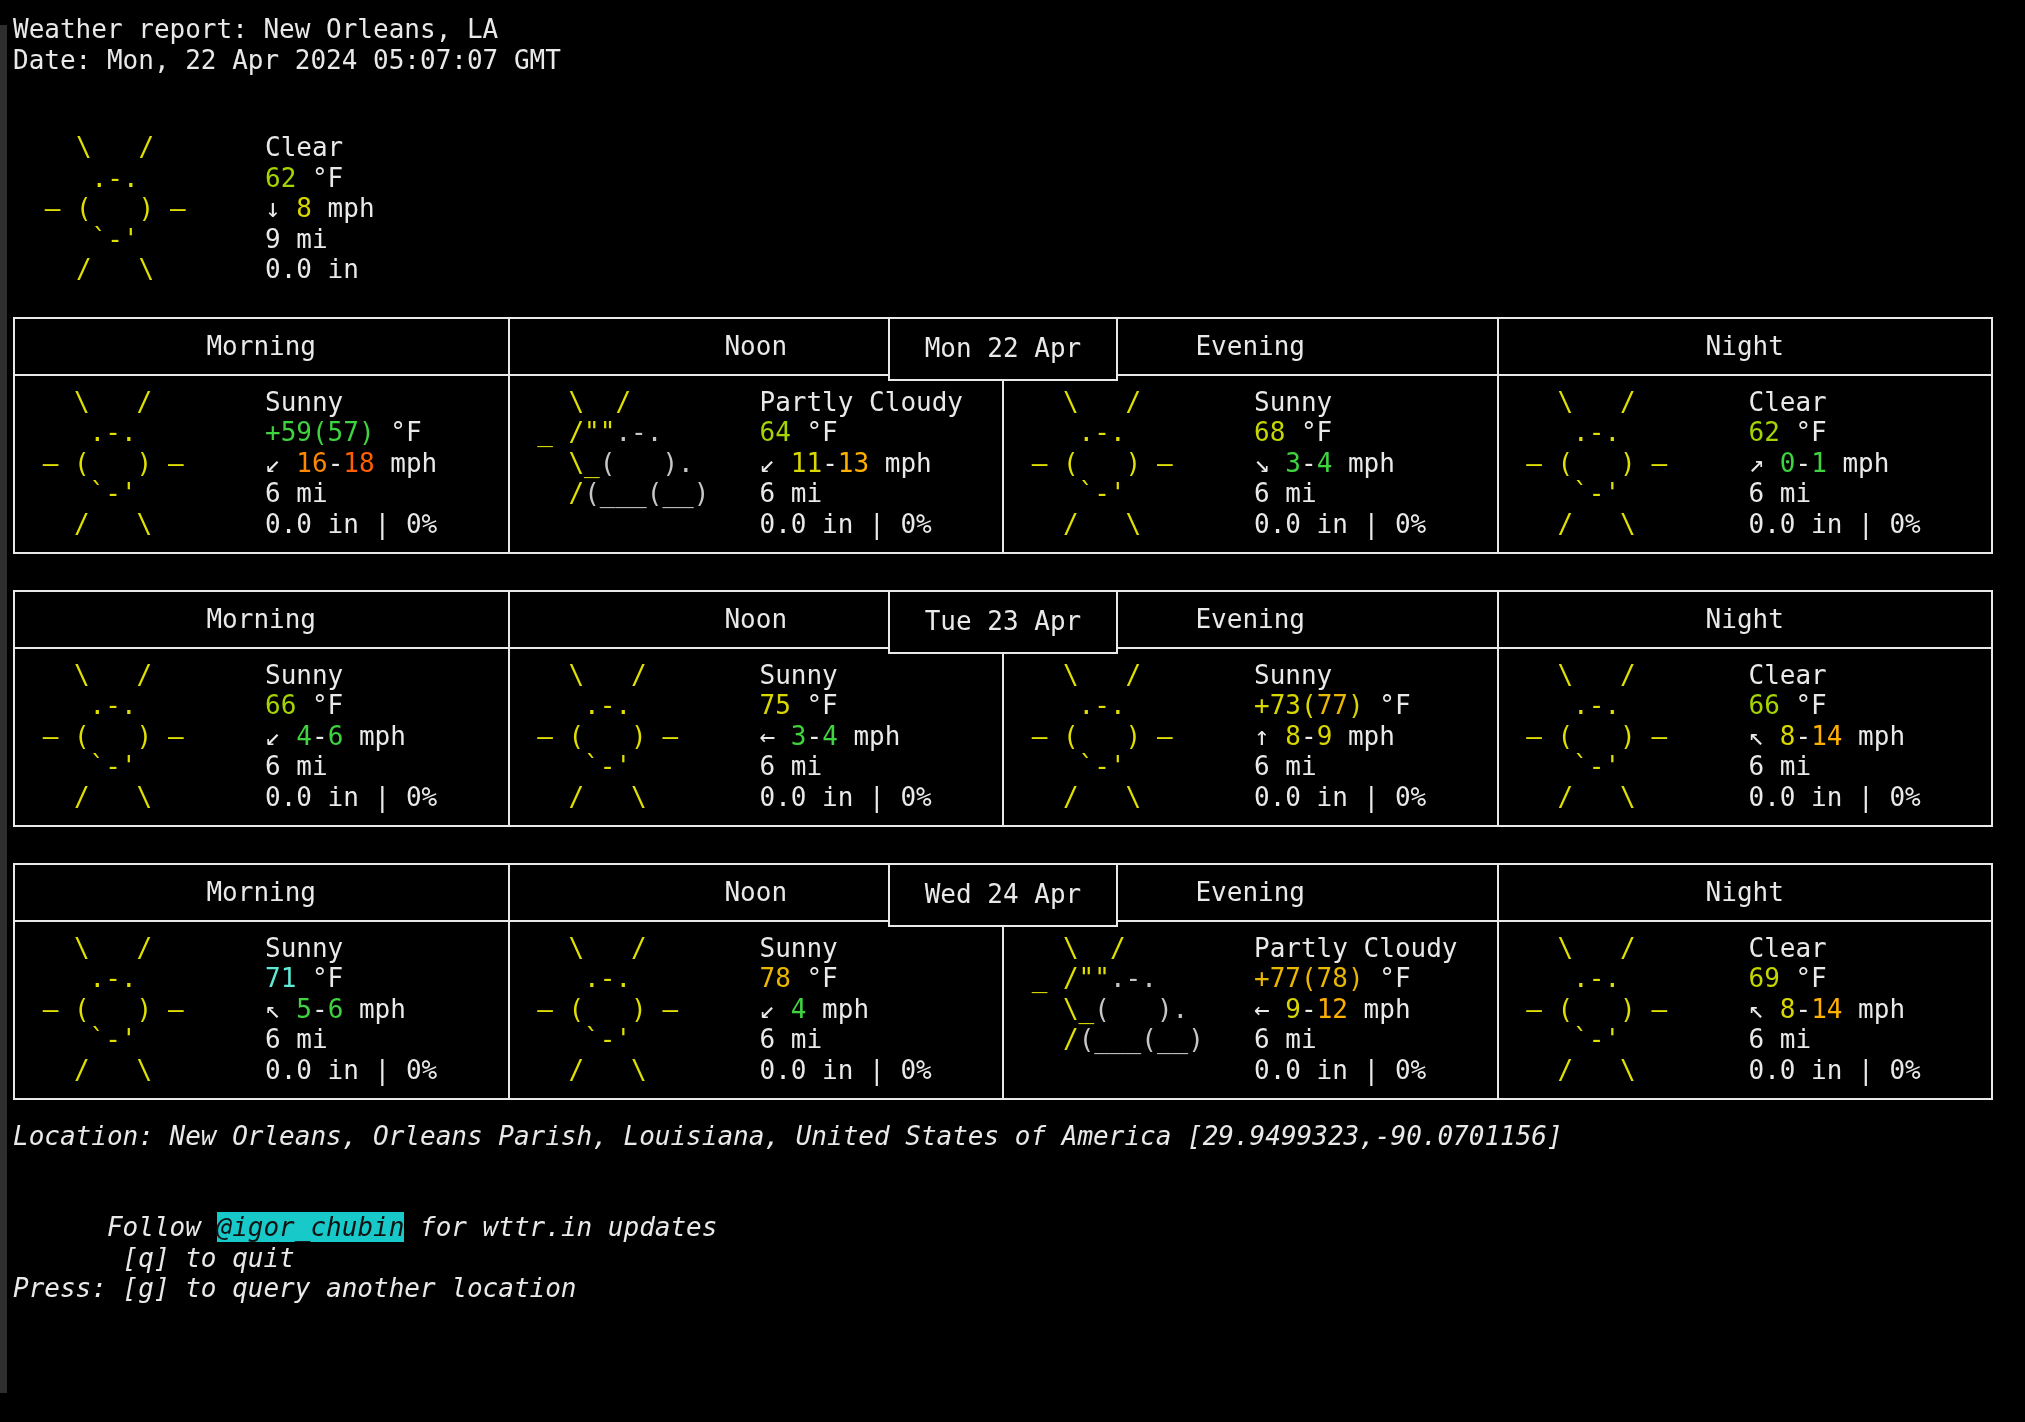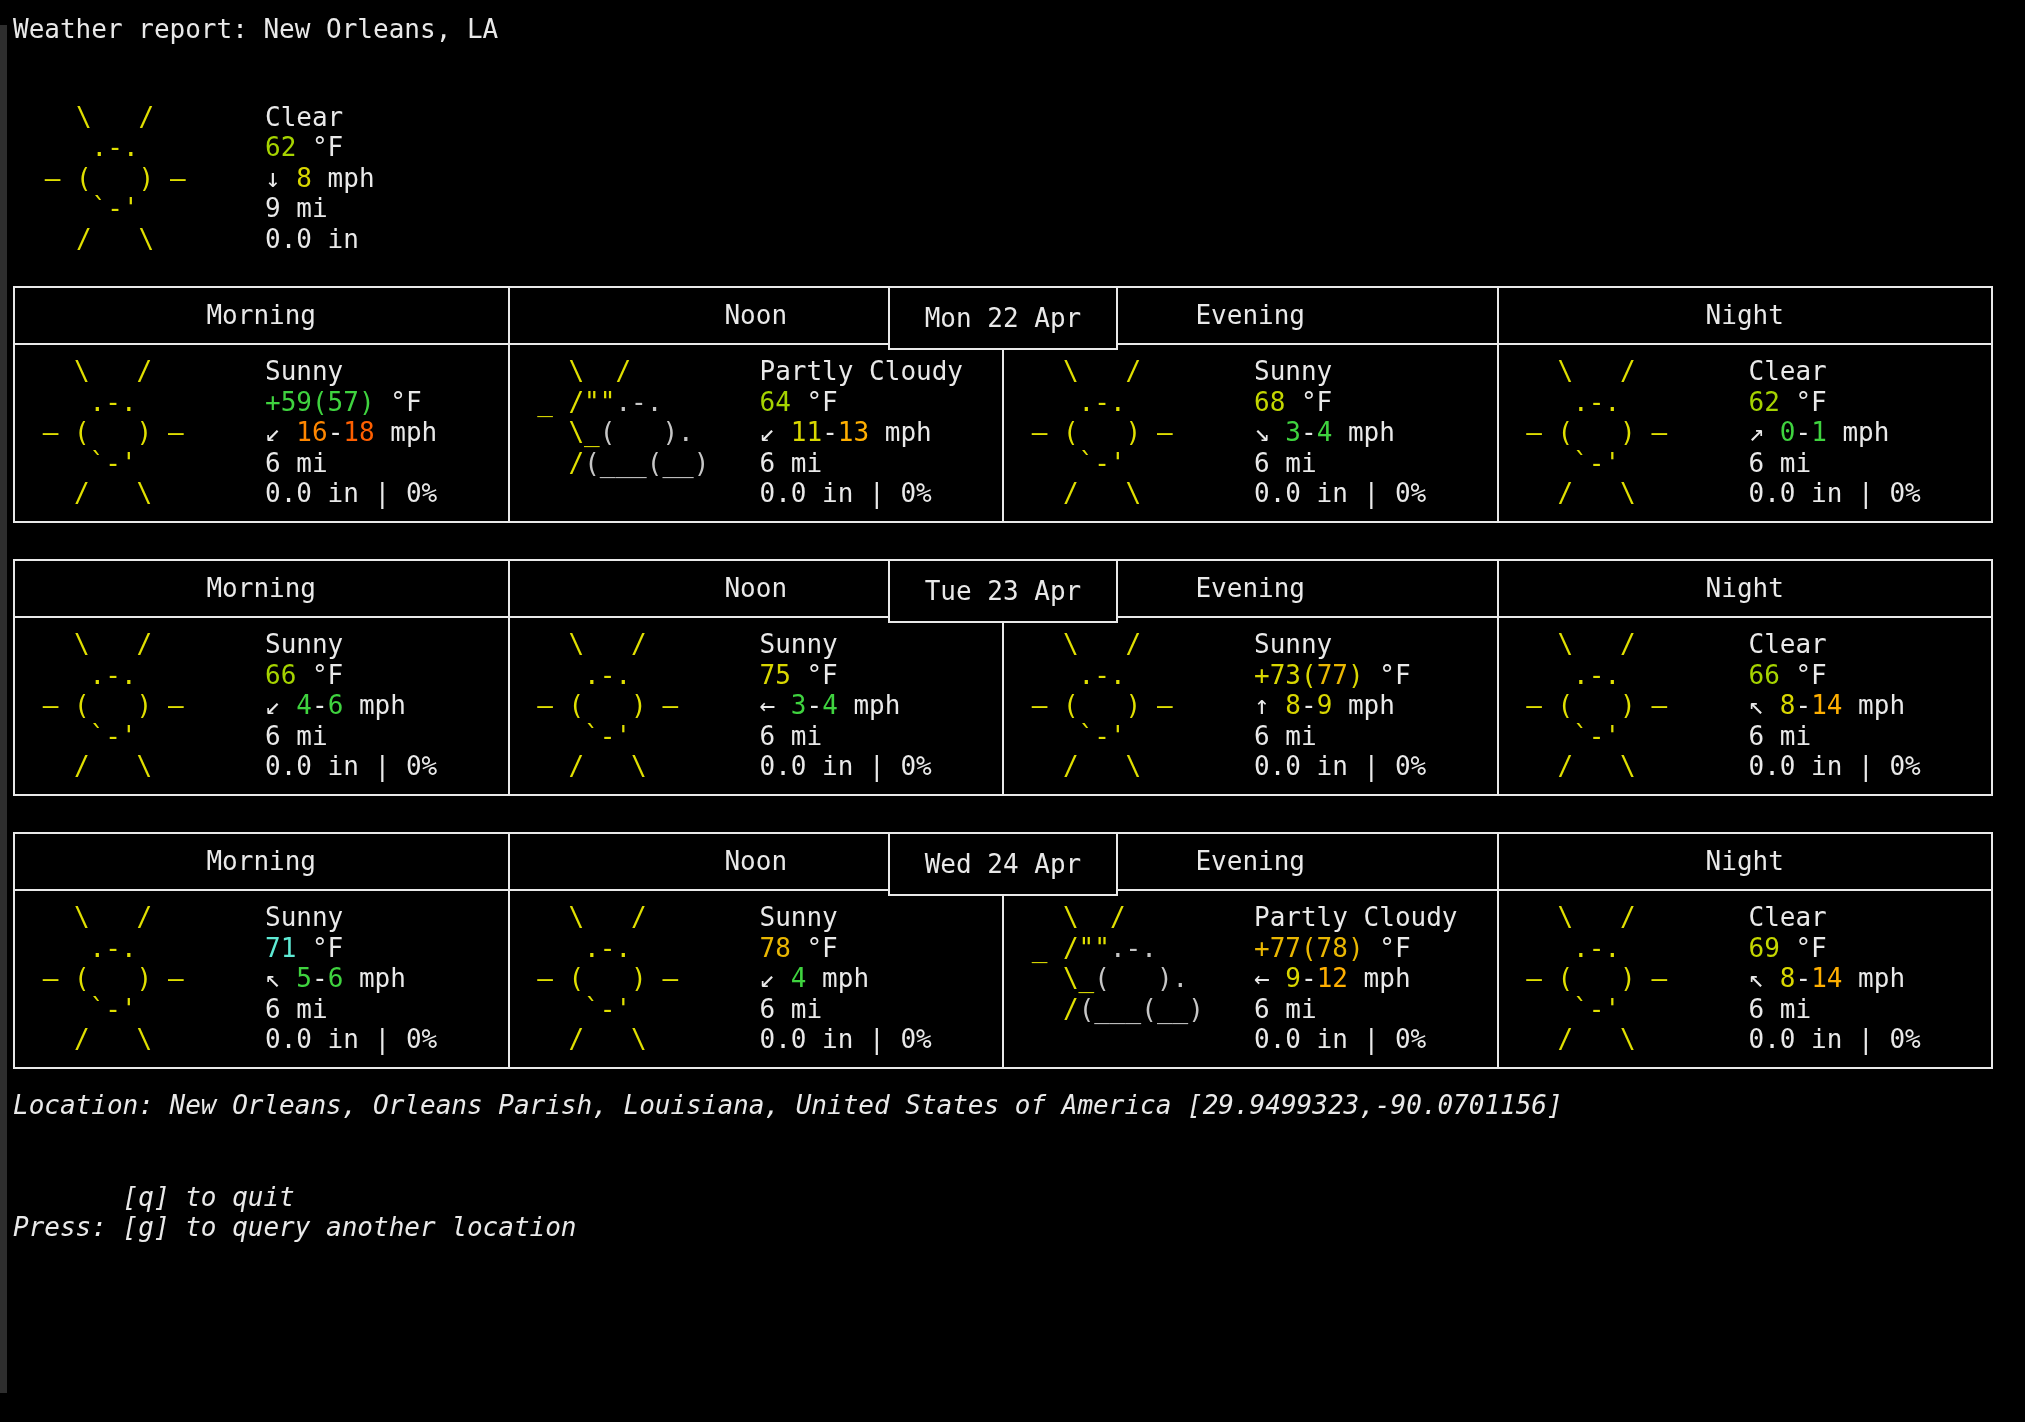--- a/index.html
+++ b/index.html
@@ -37,20 +37,21 @@
 </style>
 </head>
 <body>
 
 <div class="scrollstrip"></div>
 
 <div class="wrap">
 
   <div class="hdr">
     <div class="ln">Weather report: New Orleans, LA</div>
+    <div class="ln">Date: Mon, 22 Apr 2024 05:07:07 GMT</div>
   </div>
 
   <div class="cur">
     <div class="wicon"><div class="ln"><span style="color: rgb(224, 223, 0);">   \   /</span></div><div class="ln"><span style="color: rgb(224, 223, 0);">    .-.</span></div><div class="ln"><span style="color: rgb(224, 223, 0);"> ― (   ) ―</span></div><div class="ln"><span style="color: rgb(224, 223, 0);">    `-'</span></div><div class="ln"><span style="color: rgb(224, 223, 0);">   /   \</span></div></div>
     <div class="wdet">
       <div class="ln">Clear</div>
       <div class="ln"><span style="color: rgb(166, 212, 0);">62</span><span style="color: rgb(233, 233, 233);"> °F</span></div>
       <div class="ln"><span style="color: rgb(233, 233, 233);">↓ </span><span style="color: rgb(217, 215, 0);">8</span><span style="color: rgb(233, 233, 233);"> mph</span></div>
       <div class="ln">9 mi</div>
       <div class="ln">0.0 in</div>
@@ -221,18 +222,21 @@
             <div class="ln">0.0 in | 0%</div>
           </div>
         </div>
       </div>
     </div>
   </div>
 
   <div class="footer">
     <div class="ln"><span style="color: rgb(233, 233, 233);">Location: New Orleans, Orleans Parish, Louisiana, United States of America [29.9499323,-90.0701156]</span></div>
     <div class="fgap"></div>
+    <div class="ln">
+      <span>Follow </span><span id="follow-handle" style="color: rgb(18, 18, 18); background-color: rgb(23, 201, 201);">@igor_chubin</span><span> for wttr.in updates</span>
+    </div>
     <div class="fgap"></div>
     <div class="ln">       [q] to quit</div>
     <div class="ln">Press: [g] to query another location</div>
   </div>
 
 </div>
 
 </body></html>

